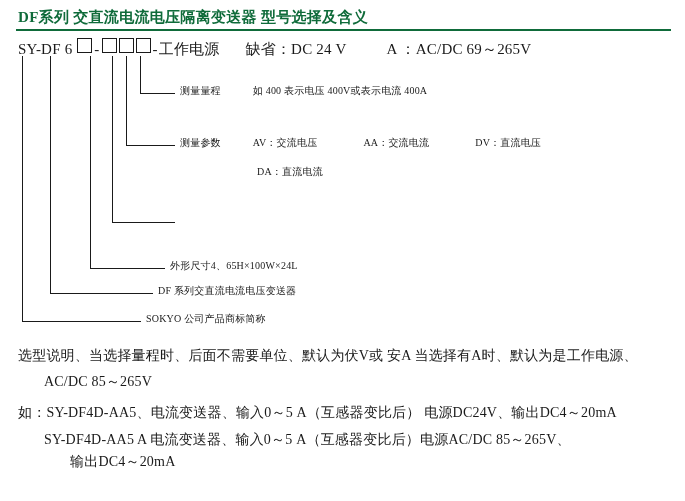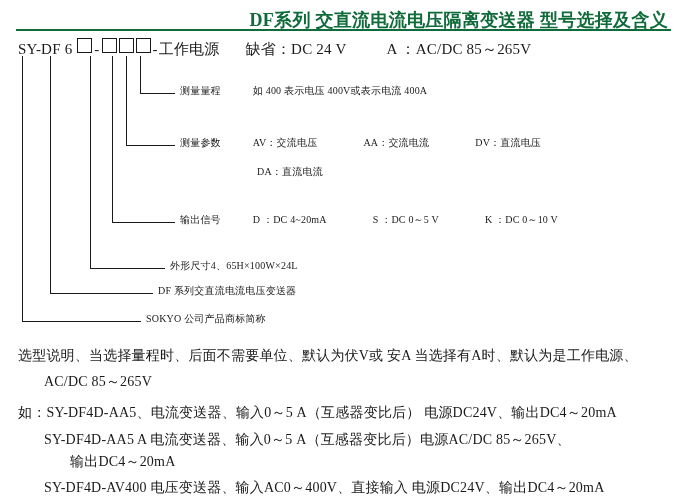--- a/index.html
+++ b/index.html
@@ -20,26 +20,25 @@
     width: 685px;
     height: 501px;
   }
 
   
   .title-bar {
     position: absolute;
     left: 18px;
     top: 8px;
     width: 650px;
-    font-size: 18px;
+    font-size: 15px;
     font-weight: bold;
     color: #0f6b3a;
     letter-spacing: 0.3px;
     white-space: nowrap;
-    text-align: right;
   }
   .title-rule {
     position: absolute;
     left: 16px;
     top: 29px;
     width: 655px;
     height: 2px;
     background: #0f6b3a;
   }
 
@@ -98,21 +97,21 @@
 </head>
 <body>
 
 <div id="page">
 
   <div class="title-bar">DF系列  交直流电流电压隔离变送器  型号选择及含义</div>
   <div class="title-rule"></div>
 
   <div class="code-line">
     <span class="seg">SY-DF 6</span>
-    <span class="box"></span><span class="dash">-</span><span class="box"></span><span class="box"></span><span class="box"></span><span class="dash">-</span><span class="seg">工作电源</span><span class="gap-m"></span><span class="seg">缺省：DC 24 V</span><span class="gap-l"></span><span class="seg">A ：AC/DC 85～265V</span>
+    <span class="box"></span><span class="dash">-</span><span class="box"></span><span class="box"></span><span class="box"></span><span class="dash">-</span><span class="seg">工作电源</span><span class="gap-m"></span><span class="seg">缺省：DC 24 V</span><span class="gap-l"></span><span class="seg">A ：AC/DC 69～265V</span>
   </div>
 
   <div class="vline" style="left:140px; top:56px; height:37px;"></div>
   <div class="hline" style="left:140px; top:93px; width:35px;"></div>
 
   <div class="vline" style="left:126px; top:56px; height:89px;"></div>
   <div class="hline" style="left:126px; top:145px; width:49px;"></div>
 
   <div class="vline" style="left:112px; top:56px; height:166px;"></div>
   <div class="hline" style="left:112px; top:222px; width:63px;"></div>
@@ -130,36 +129,32 @@
     <span>测量量程</span><span class="sp3"></span><span>如 400  表示电压 400V或表示电流 400A</span>
   </div>
 
   <div class="desc" style="left:180px; top:136px;">
     <span>测量参数</span><span class="sp3"></span><span>AV：交流电压</span><span class="sp4"></span><span>AA：交流电流</span><span class="sp4"></span><span>DV：直流电压</span>
   </div>
   <div class="desc" style="left:257px; top:165px;">
     <span>DA：直流电流</span>
   </div>
 
-  <div class="desc" style="left:180px; top:213px;">
-    <span>输出信号</span><span class="sp3"></span><span>D ：DC 4~20mA</span><span class="sp4"></span><span>S ：DC 0～5 V</span><span class="sp4"></span><span>K ：DC 0～10 V</span>
-  </div>
 
   <div class="desc" style="left:170px; top:259px;">
     <span>外形尺寸4、65H×100W×24L</span>
   </div>
 
   <div class="desc" style="left:146px; top:312px;">
     <span>SOKYO 公司产品商标简称</span>
   </div>
 
   <div class="desc" style="left:158px; top:284px;">
     <span>DF 系列交直流电流电压变送器</span>
   </div>
 
   <div class="note" style="left:18px; top:347px;">选型说明、当选择量程时、后面不需要单位、默认为伏V或 安A  当选择有A时、默认为是工作电源、</div>
   <div class="note" style="left:44px; top:373px;">AC/DC 85～265V</div>
   <div class="note" style="left:18px; top:404px;">如：SY-DF4D-AA5、电流变送器、输入0～5 A（互感器变比后） 电源DC24V、输出DC4～20mA</div>
   <div class="note" style="left:44px; top:431px;">SY-DF4D-AA5 A 电流变送器、输入0～5 A（互感器变比后）电源AC/DC 85～265V、</div>
   <div class="note" style="left:70px; top:453px;">输出DC4～20mA</div>
-  <div class="note" style="left:44px; top:479px;">SY-DF4D-AV400 电压变送器、输入AC0～400V、直接输入   电源DC24V、输出DC4～20mA</div>
 
 </div>
 
 </body></html>

